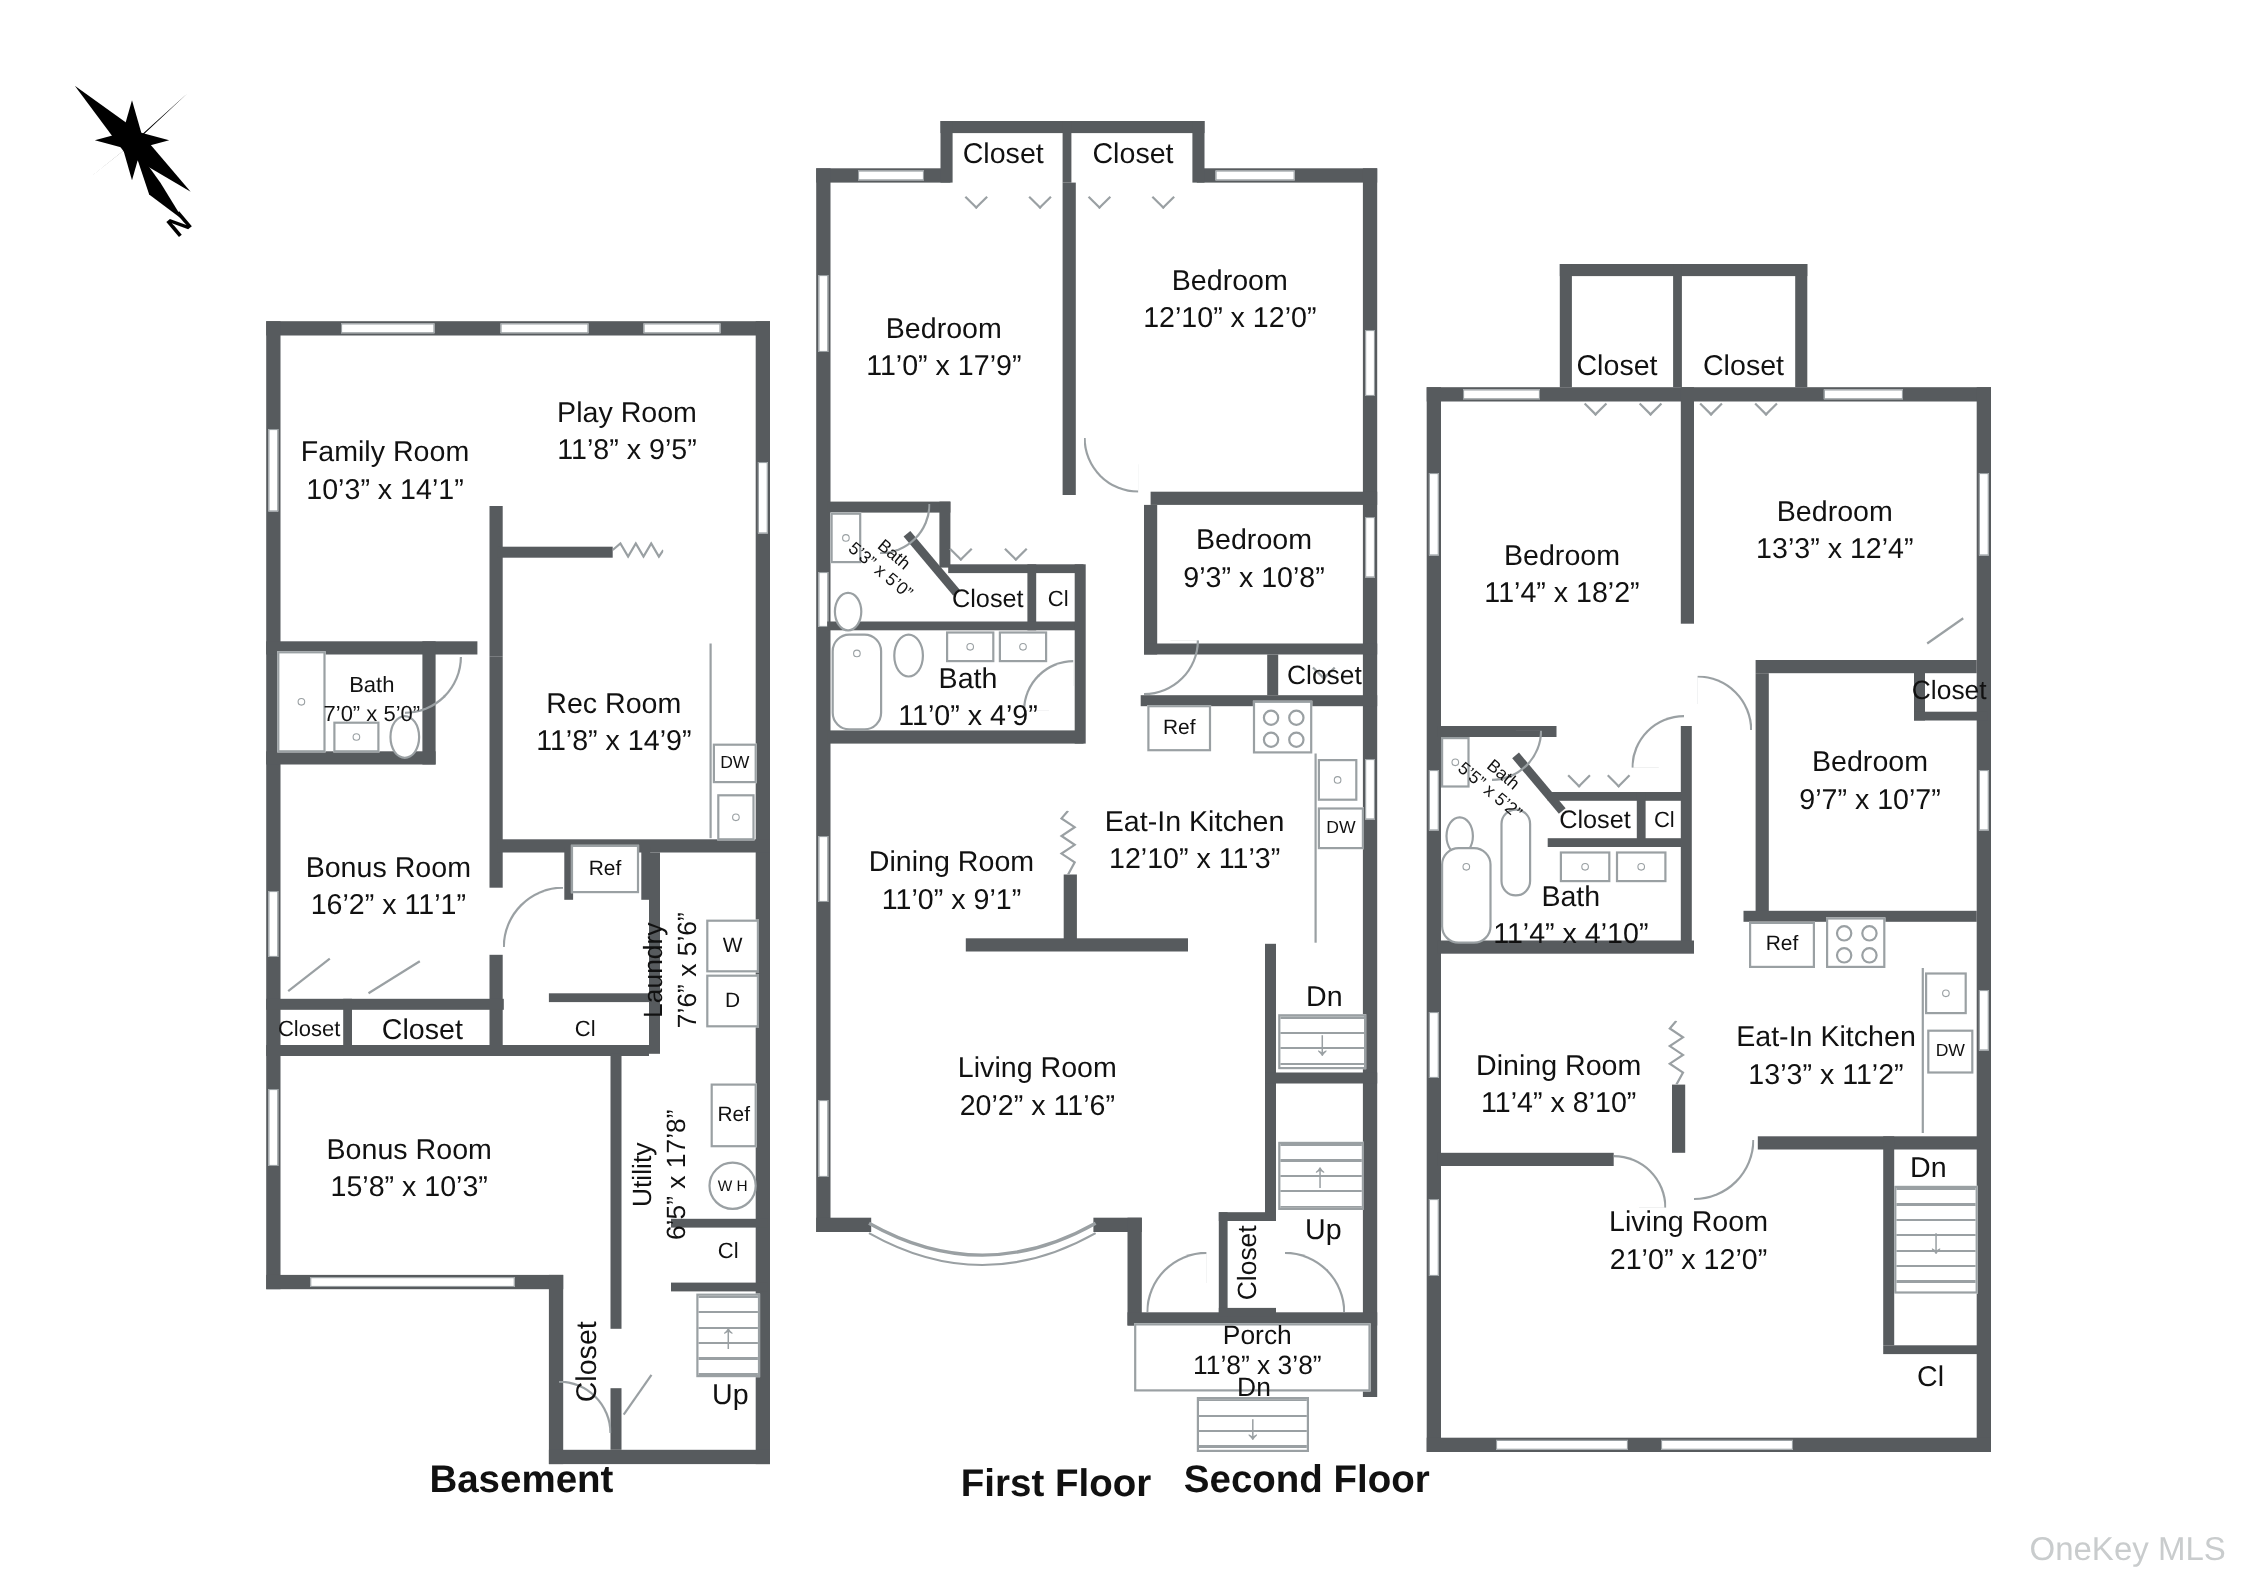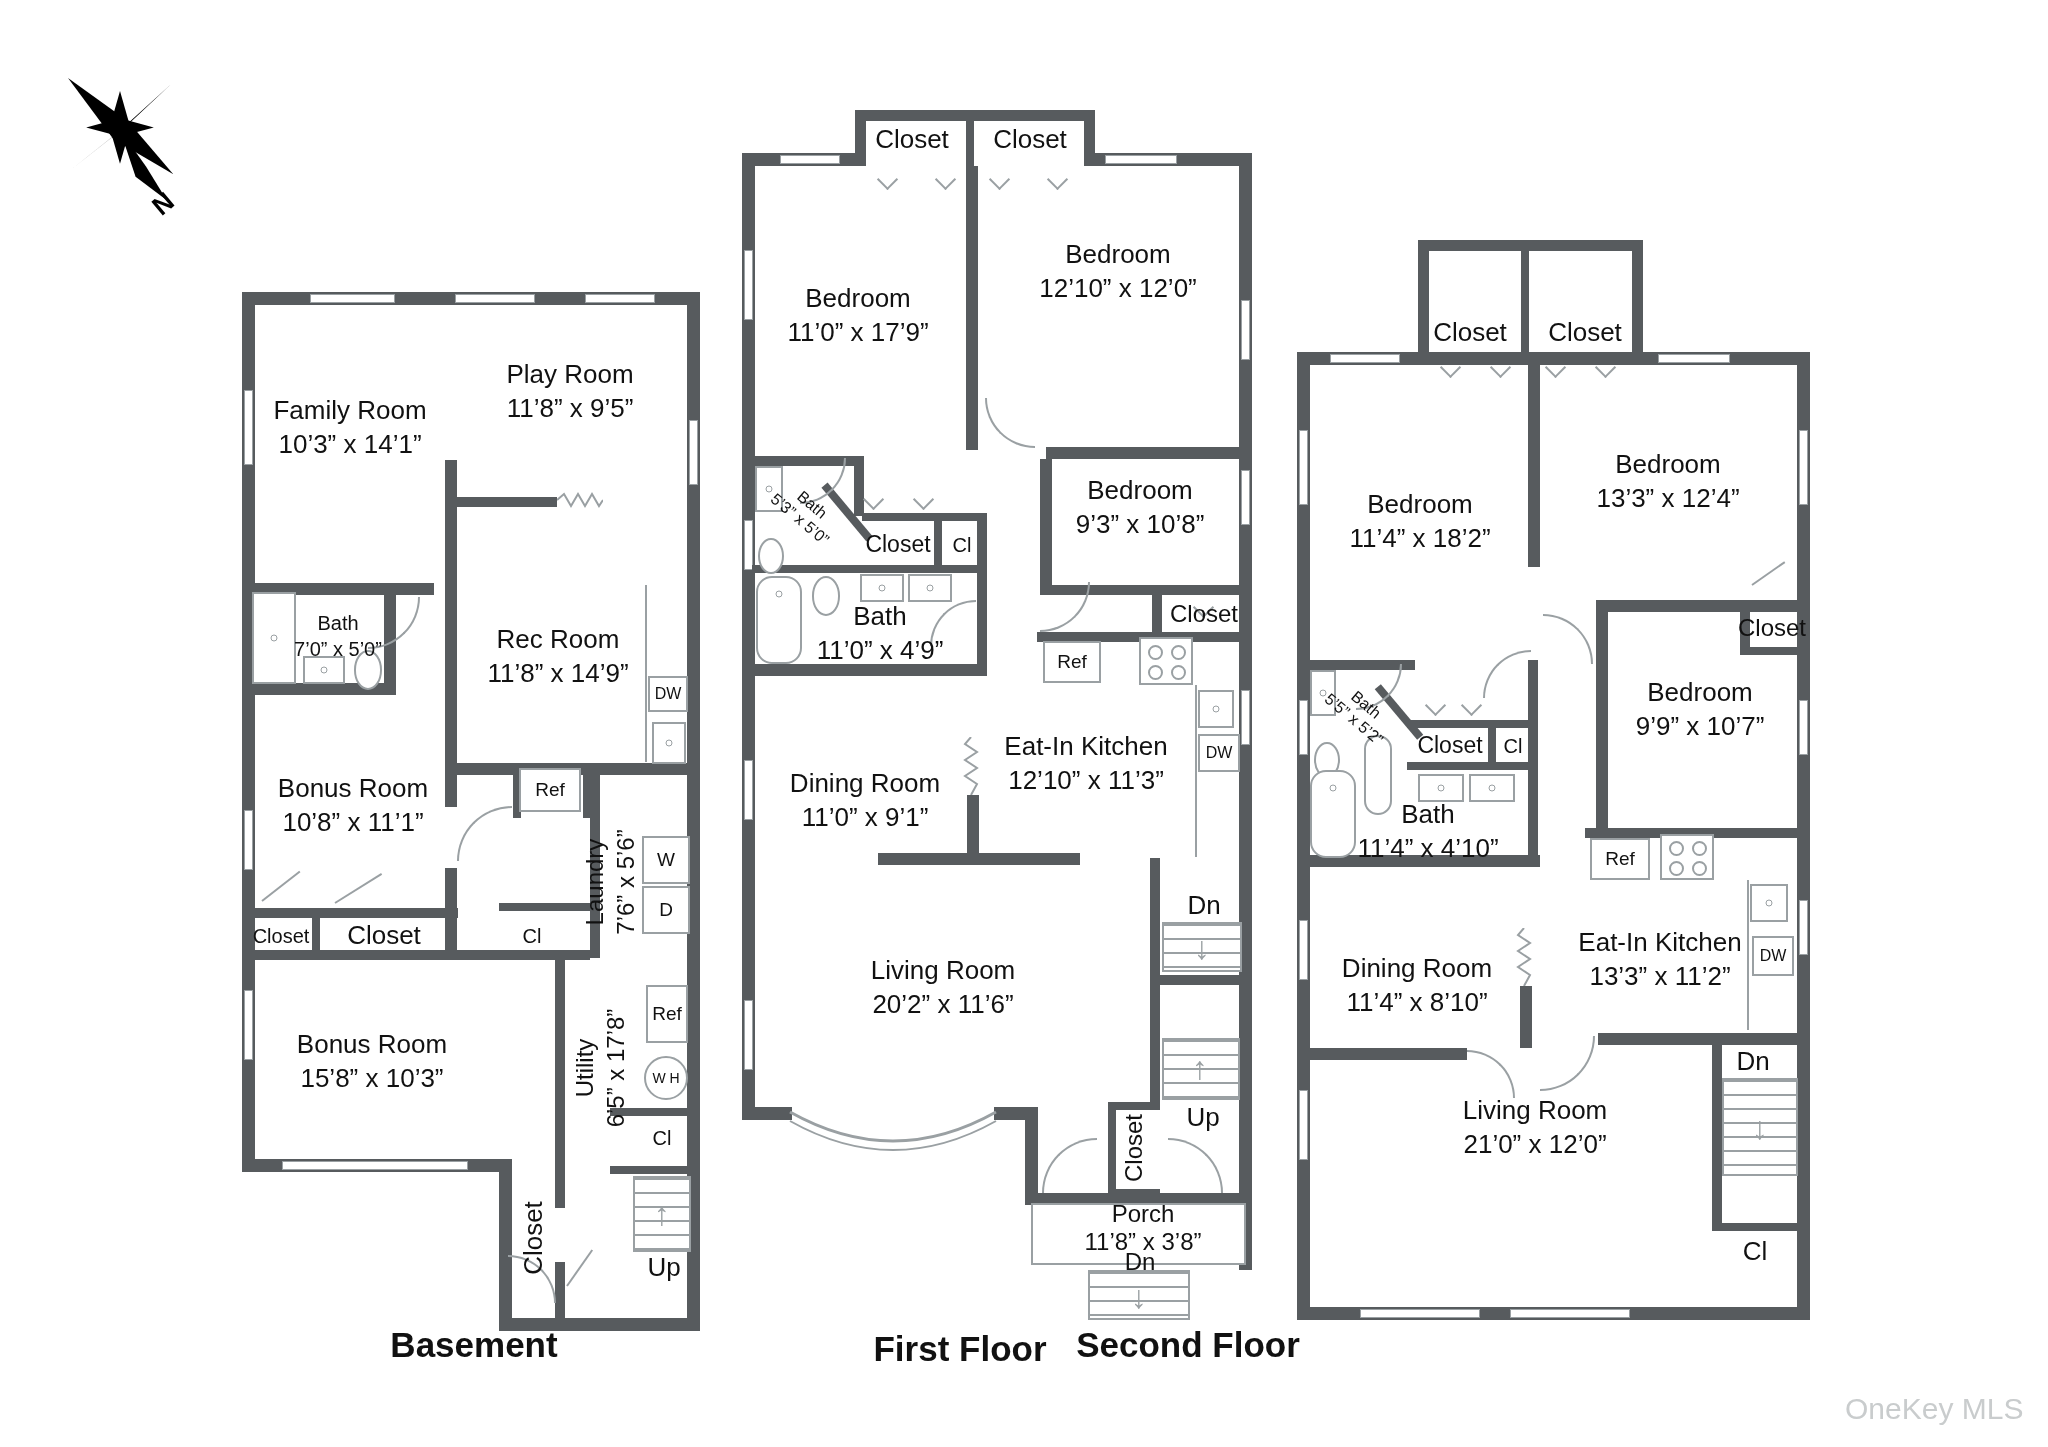--- a/index.html
+++ b/index.html
@@ -143,21 +143,21 @@
   <div class="lbl sm" style="left:338px;top:636px">
     <div>Bath</div>
     <div>7’0” x 5’0”</div>
   </div>
   <div class="lbl" style="left:558px;top:657px">
     <div>Rec Room</div>
     <div>11’8” x 14’9”</div>
   </div>
   <div class="lbl" style="left:353px;top:806px">
     <div>Bonus Room</div>
-    <div>10’8” x 11’1”</div>
+    <div>16’2” x 11’1”</div>
   </div>
   <div class="lbl sm" style="left:281px;top:936px">Closet</div>
   <div class="lbl" style="left:384px;top:936px">Closet</div>
   <div class="lbl vert" style="left:610px;top:882px;font-size:24px">
     <div>Laundry</div>
     <div>7’6” x 5’6”</div>
   </div>
   <div class="lbl sm" style="left:532px;top:936px">Cl</div>
   <div class="lbl" style="left:372px;top:1062px">
     <div>Bonus Room</div>
@@ -427,21 +427,21 @@
   <div class="lbl" style="left:1420px;top:522px">
     <div>Bedroom</div>
     <div>11’4” x 18’2”</div>
   </div>
   <div class="lbl" style="left:1668px;top:482px">
     <div>Bedroom</div>
     <div>13’3” x 12’4”</div>
   </div>
   <div class="lbl" style="left:1700px;top:710px">
     <div>Bedroom</div>
-    <div>9’9” x 10’7”</div>
+    <div>9’7” x 10’7”</div>
   </div>
   <div class="lbl diag" style="left:1360px;top:712px">
     <div>Bath</div>
     <div>5’5” x 5’2”</div>
   </div>
   <div class="lbl sm" style="left:1450px;top:746px;font-size:23px">Closet</div>
   <div class="lbl sm" style="left:1513px;top:746px">Cl</div>
   <div class="lbl" style="left:1428px;top:832px">
     <div>Bath</div>
     <div>11’4” x 4’10”</div>

